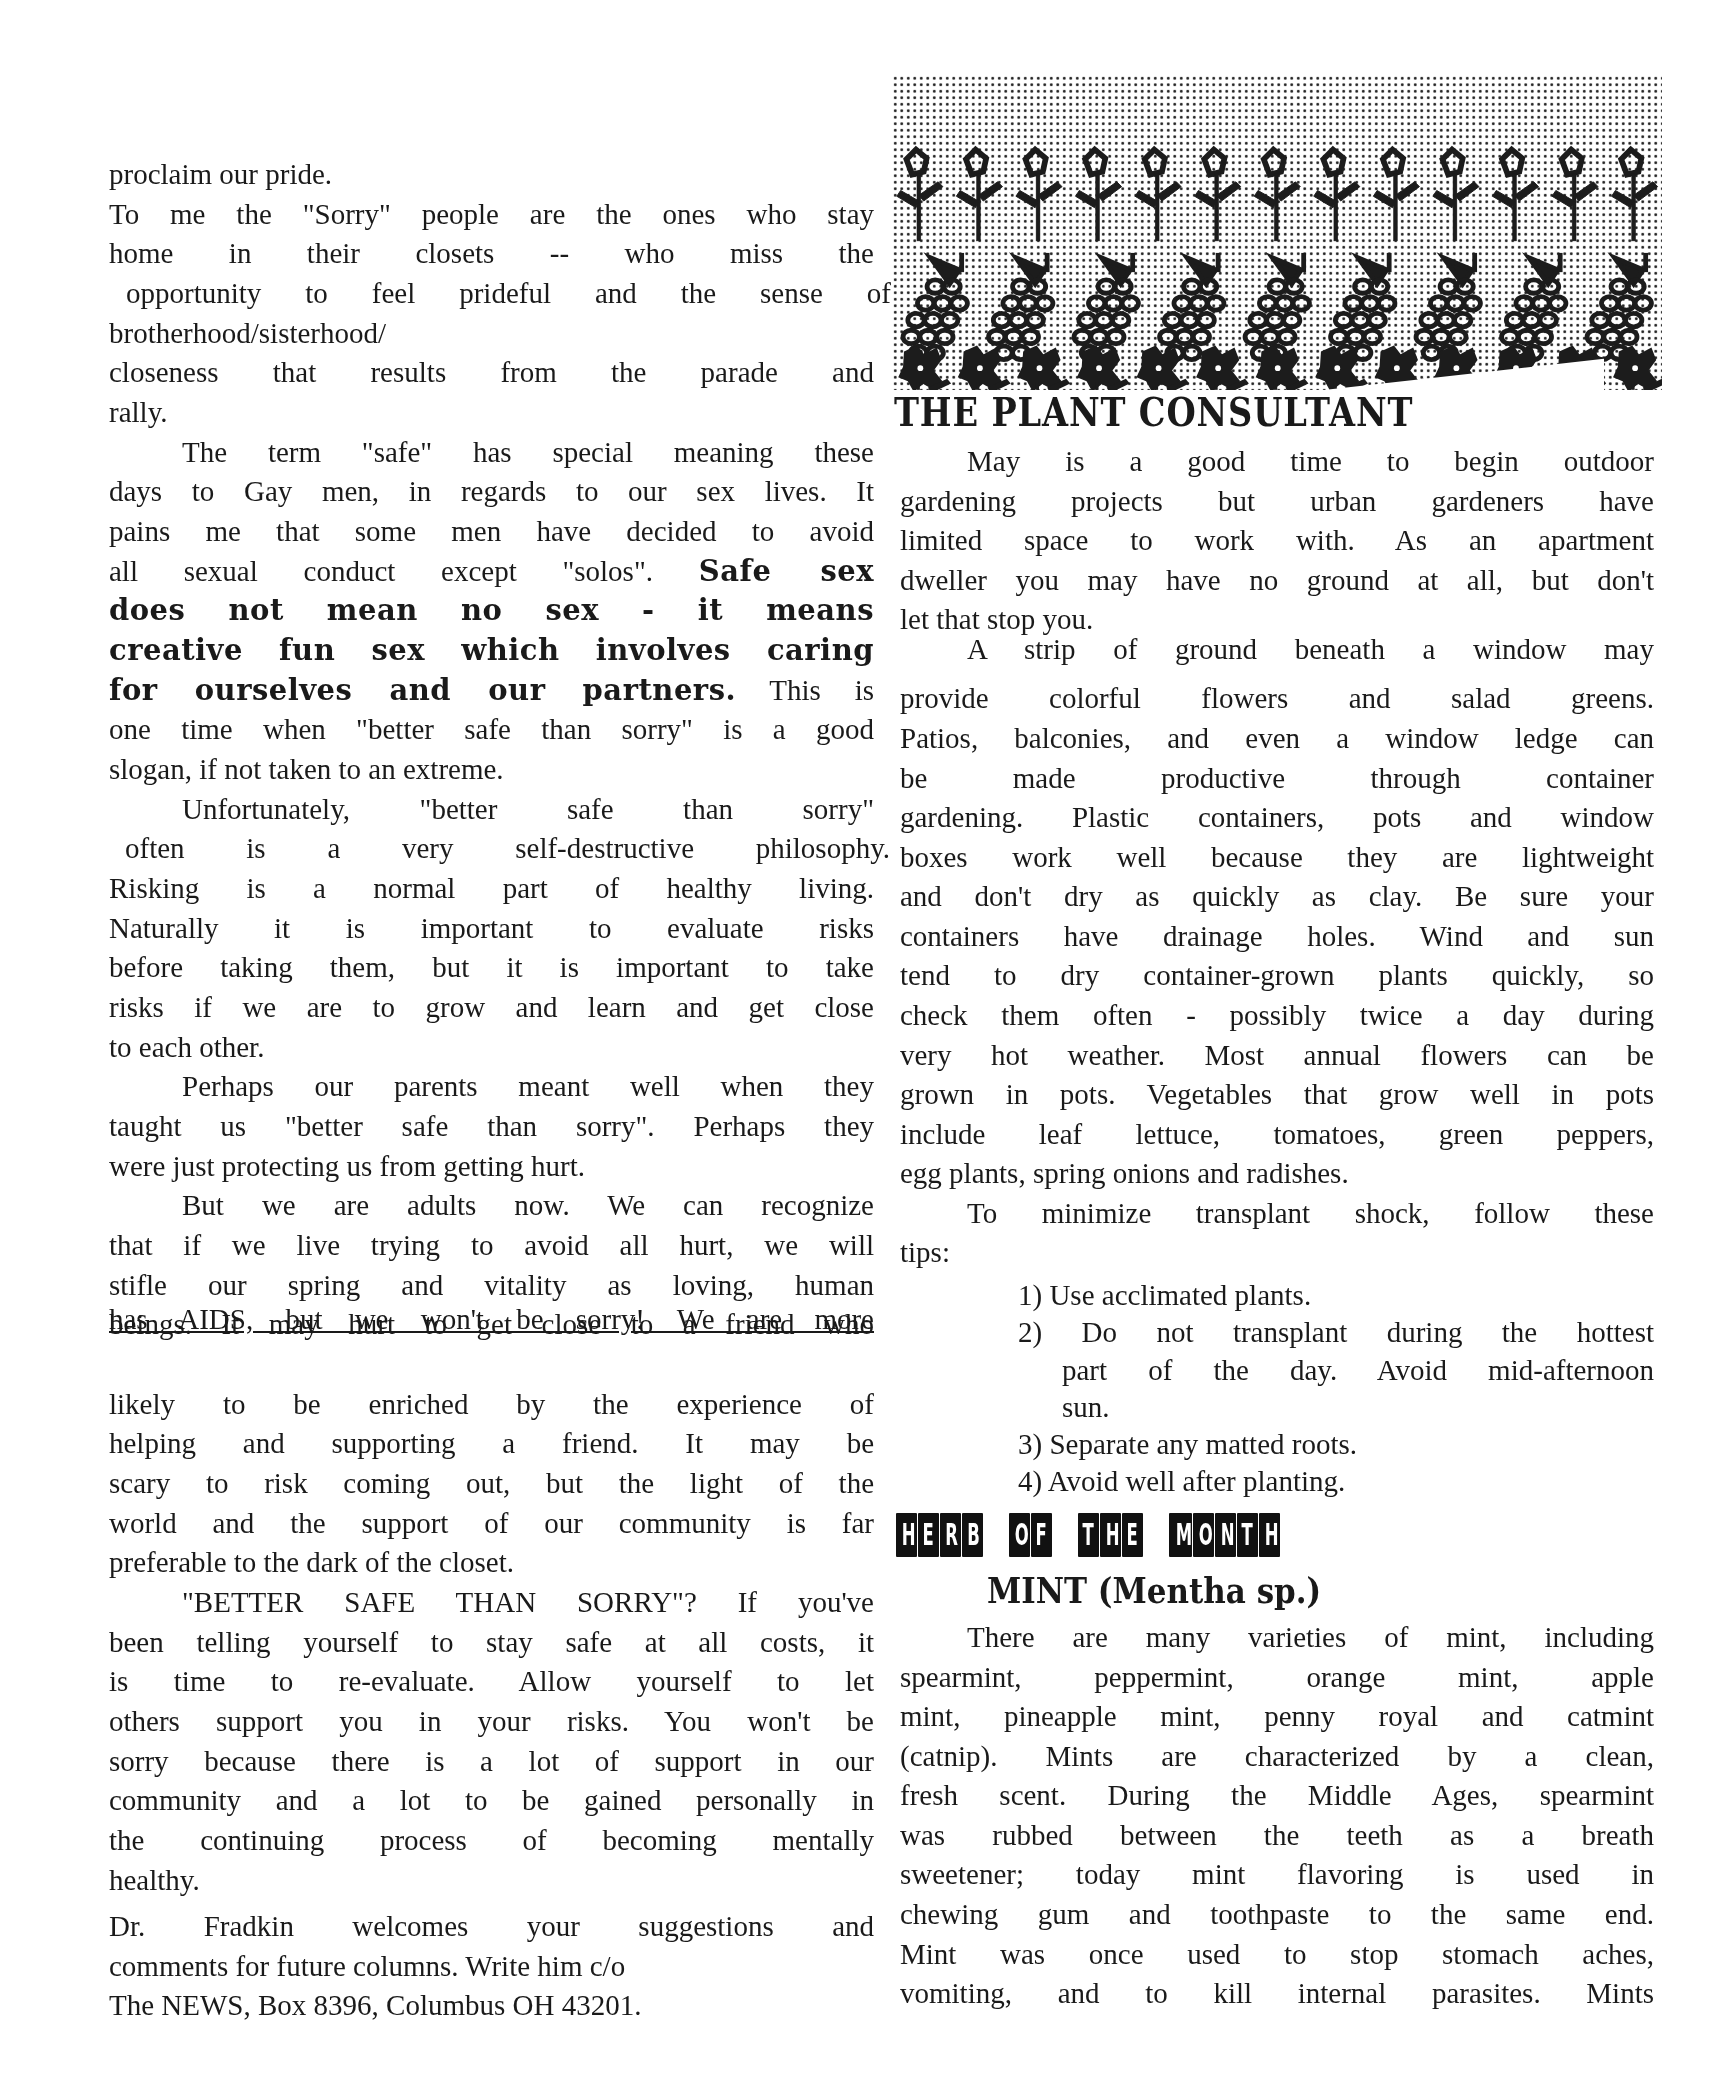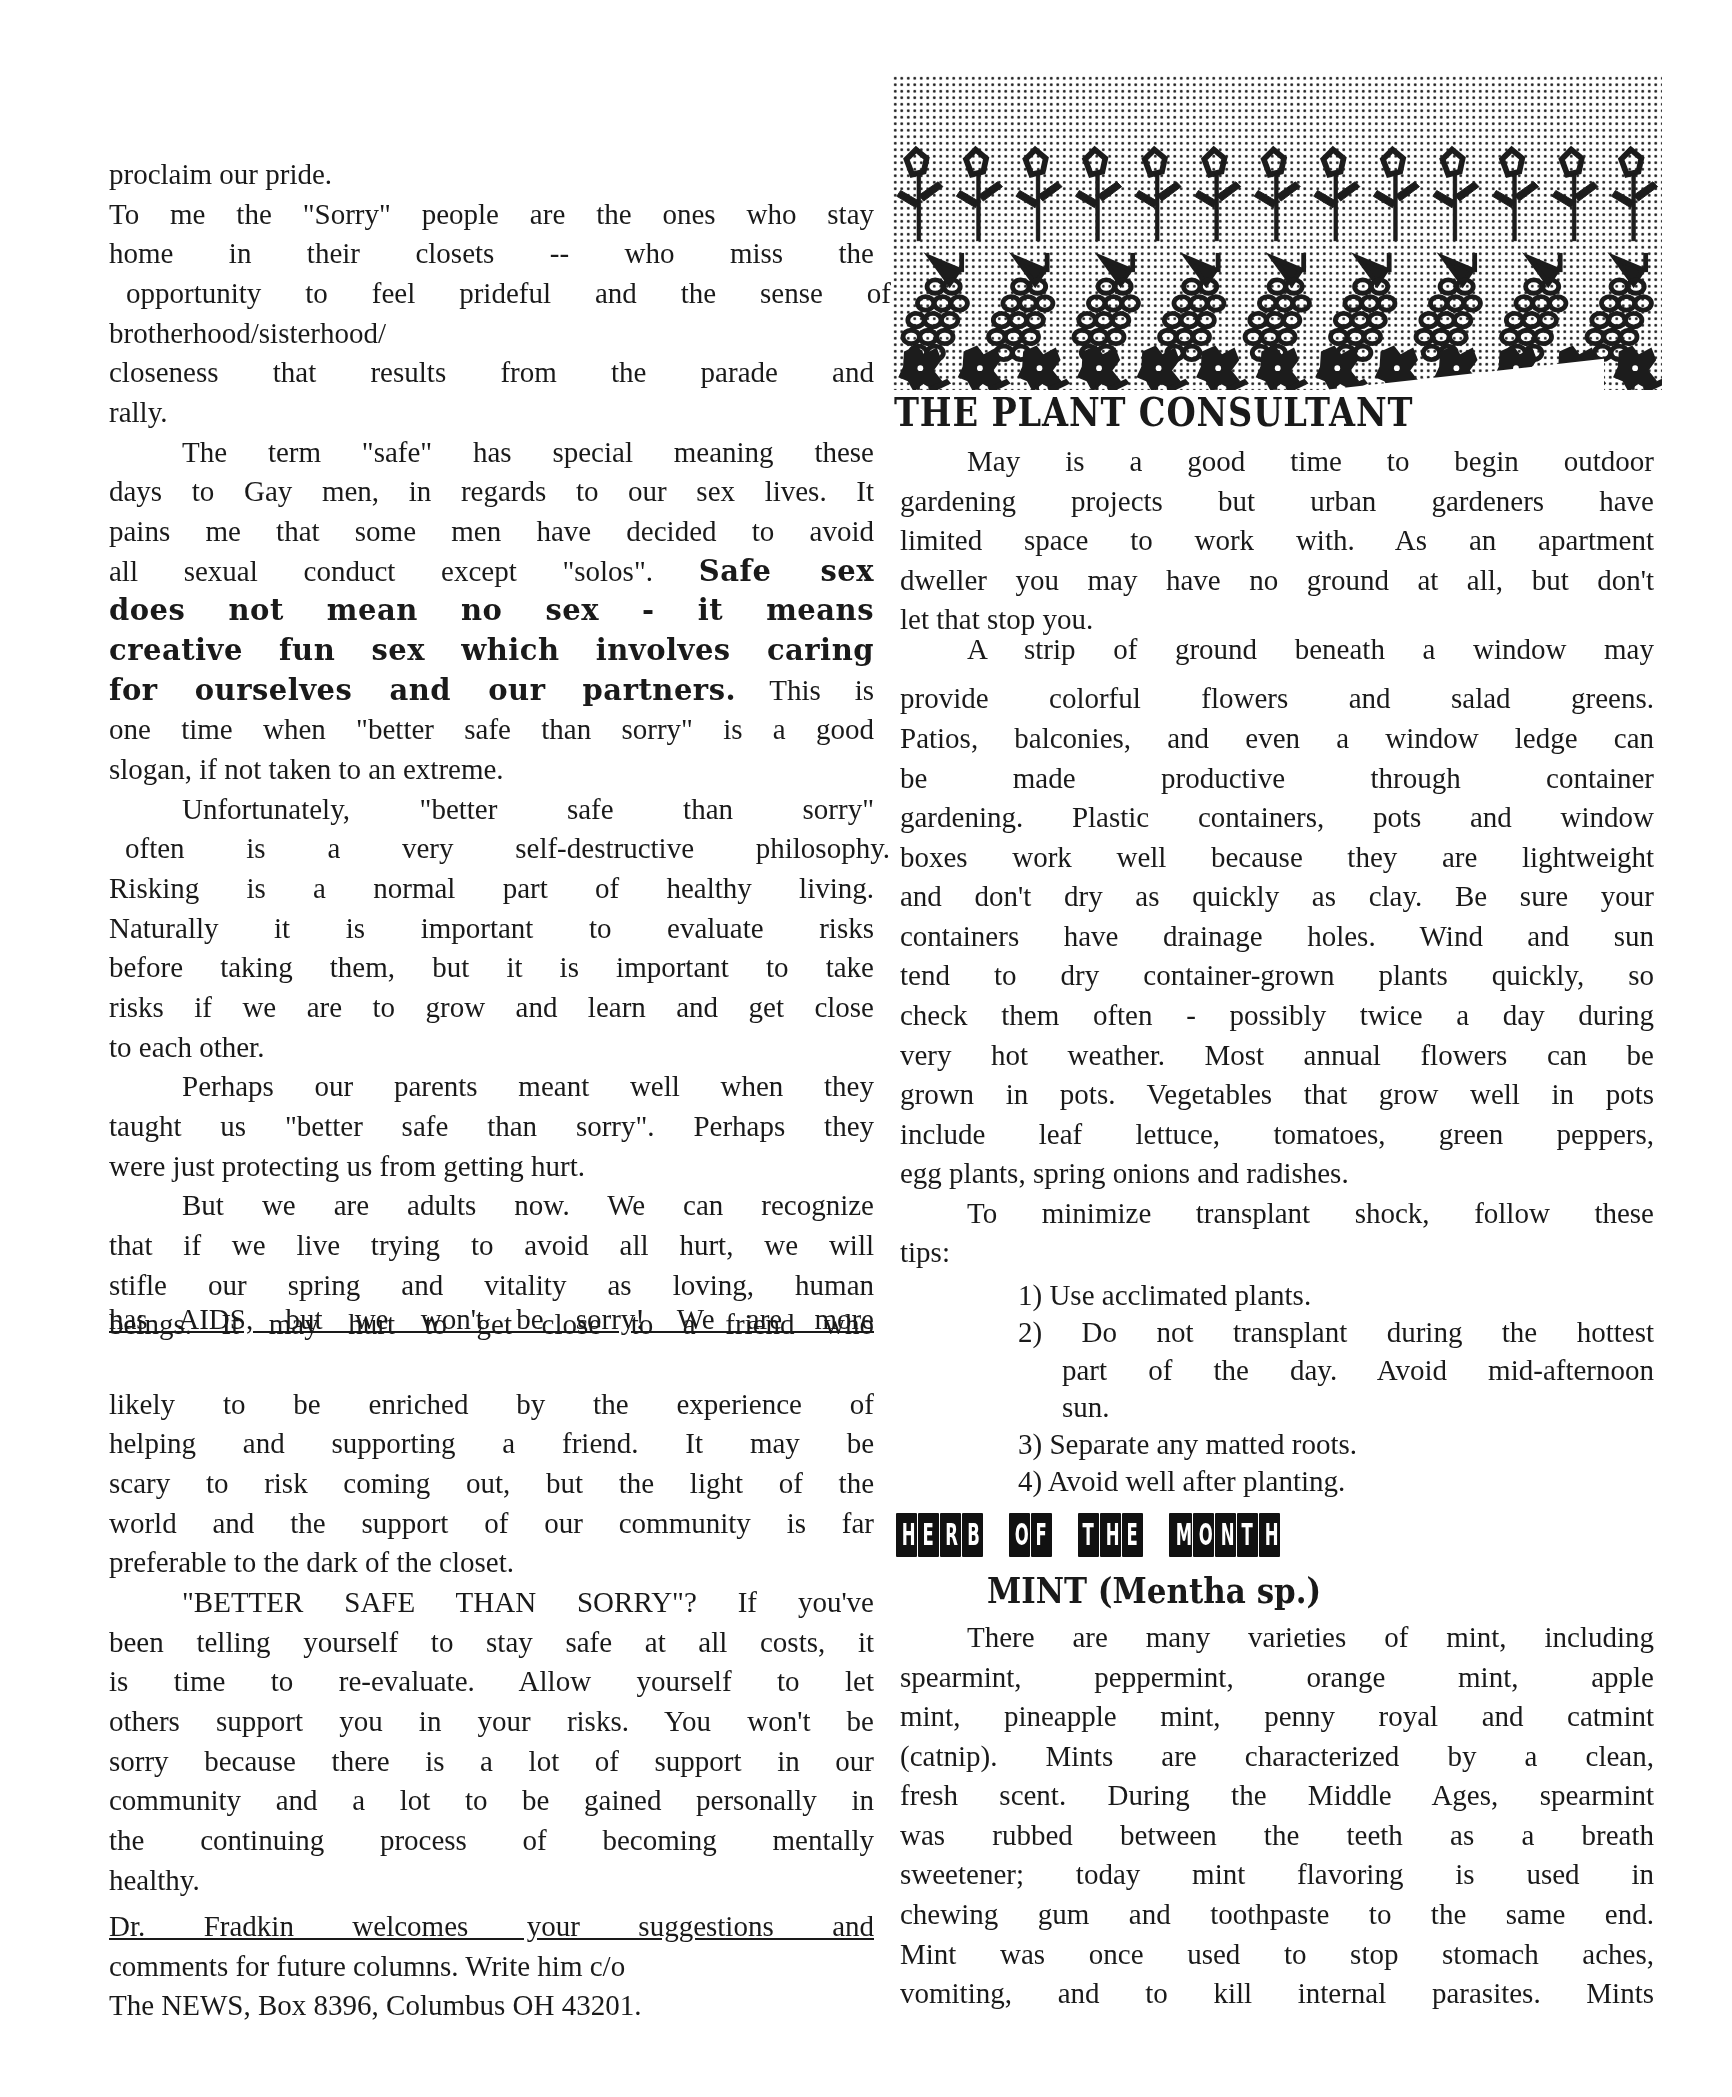--- a/index.html
+++ b/index.html
@@ -67,21 +67,21 @@
     <div class="line" style="top: 1349px; left: 0px; width: 765px;"><span>world and the support of our community is far</span></div>
     <div class="line last" style="top: 1388px; left: 0px; width: 765px;"><span>preferable to the dark of the closet.</span></div>
     <div class="line" style="top: 1428px; left: 73px; width: 692px;"><span>"BETTER  SAFE  THAN  SORRY"?  If  you've</span></div>
     <div class="line" style="top: 1468px; left: 0px; width: 765px;"><span>been telling yourself to stay safe at all costs, it</span></div>
     <div class="line" style="top: 1507px; left: 0px; width: 765px;"><span>is  time  to  re-evaluate.  Allow  yourself  to  let</span></div>
     <div class="line" style="top: 1547px; left: 0px; width: 765px;"><span>others support you in your risks. You won't be</span></div>
     <div class="line" style="top: 1587px; left: 0px; width: 765px;"><span>sorry because there is a lot of support in our</span></div>
     <div class="line" style="top: 1626px; left: 0px; width: 765px;"><span>community and a lot to be gained personally in</span></div>
     <div class="line" style="top: 1666px; left: 0px; width: 765px;"><span>the  continuing  process  of  becoming  mentally</span></div>
     <div class="line last" style="top: 1706px; left: 0px; width: 765px;"><span>healthy.</span></div>
-    <div class="line" style="top: 1752px; left: 0px; width: 765px; text-decoration: underline;"><span>Dr.  Fradkin  welcomes  your  suggestions  and</span></div>
+    <div class="line" style="top: 1752px; left: 0px; width: 765px;"><span>Dr.  Fradkin  welcomes  your  suggestions  and</span></div>
     <div class="line last" style="top: 1792px; left: 0px; width: 765px;"><span>comments for future columns.      Write him c/o</span></div>
     <div class="line last" style="top: 1831px; left: 0px; width: 765px;"><span>The NEWS, Box 8396, Columbus OH 43201.</span></div>
   </div>
 
 <div class="banner">
   <svg width="770" height="315" viewBox="0 0 1603 655" id="banner-svg">
       <g fill="#1c1c1c" stroke="#1c1c1c">
       <path d="M30 175 l20 -20 l22 18 l-6 28 l-24 6 z" fill="none" stroke-width="12"></path>
       <rect x="52" y="205" width="8" height="140"></rect>
       <path d="M56 250 l40 -28 l10 10 l-40 30 z" stroke-width="2"></path>

